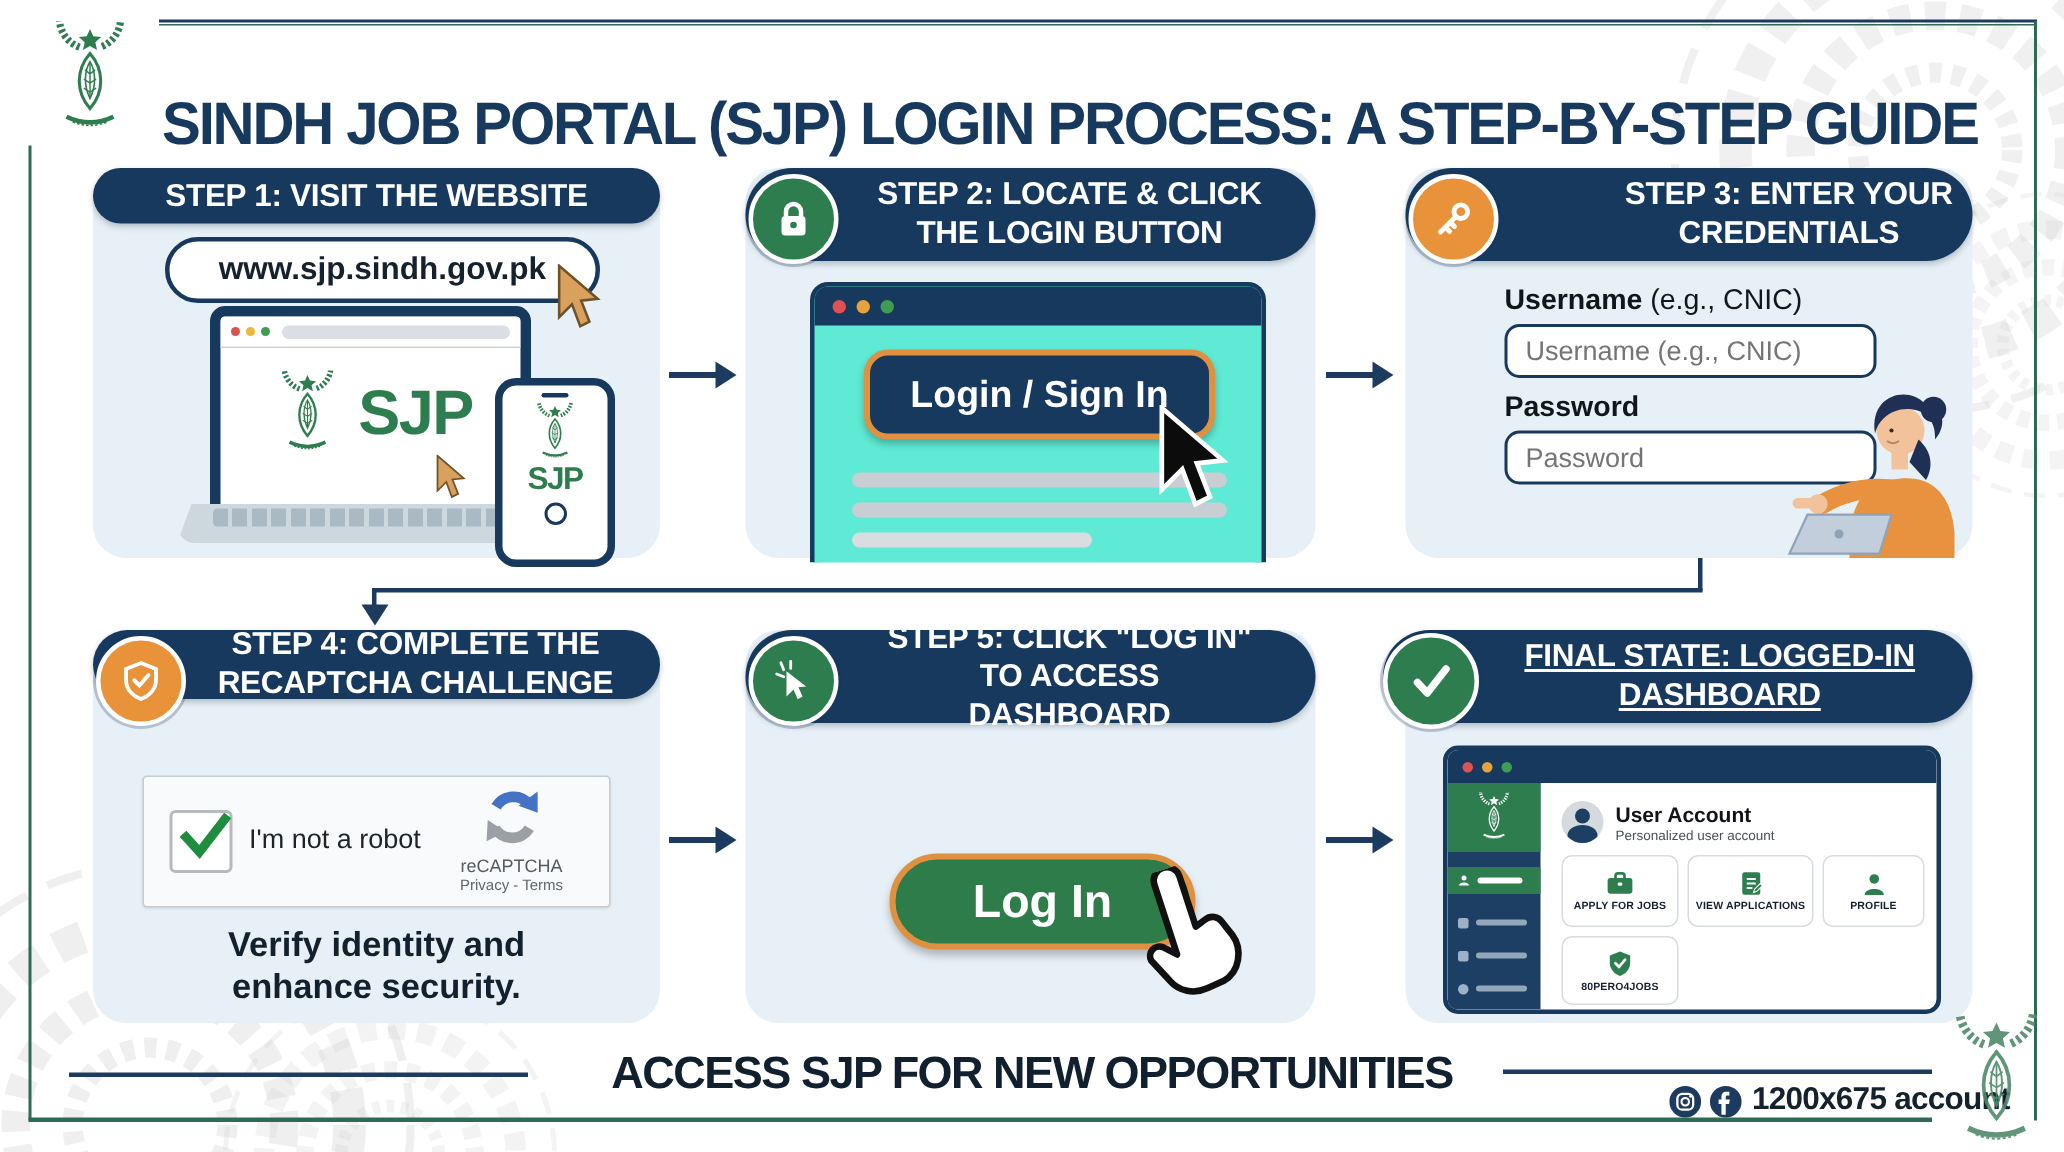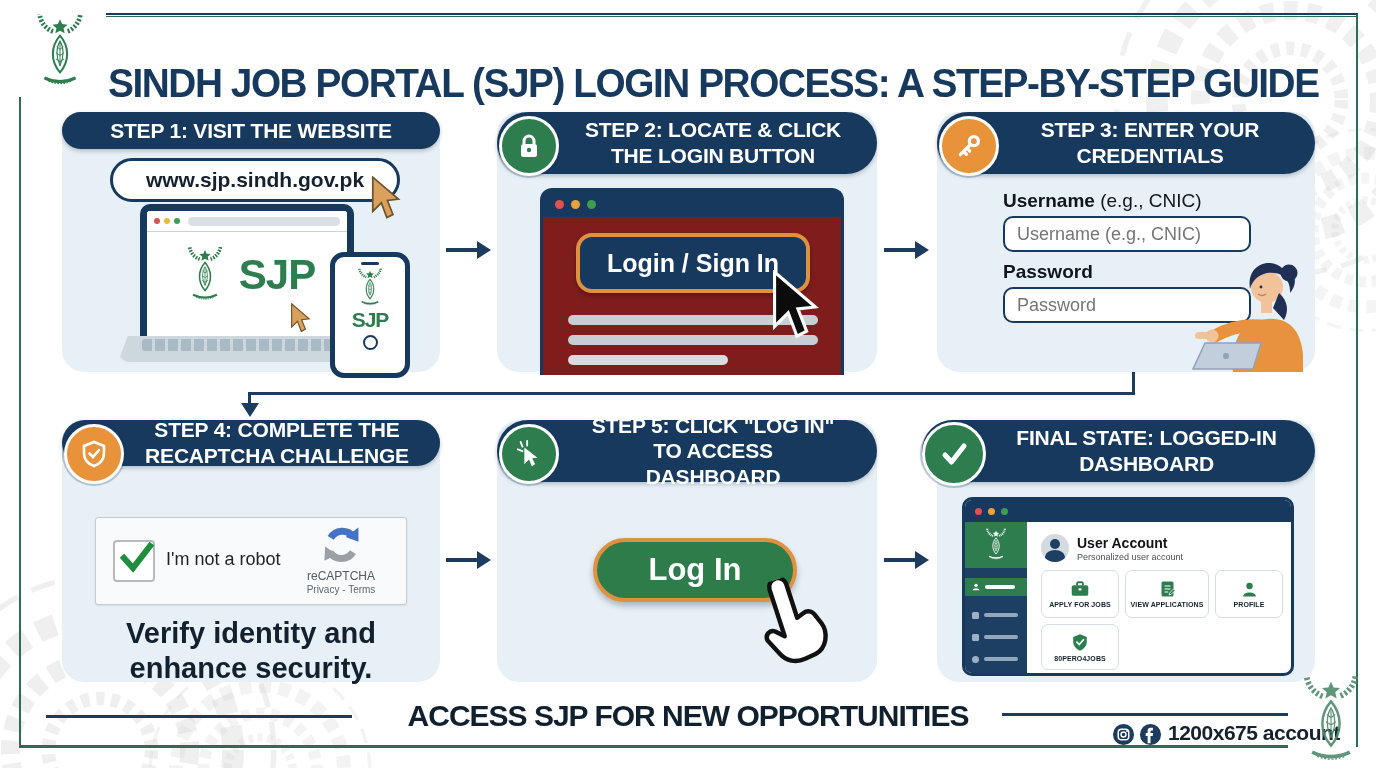--- a/index.html
+++ b/index.html
@@ -37,41 +37,41 @@
   .urlbar{flex:1;height:9px;background:#d9dfe4;border-radius:5px;margin-left:4px;}
   .sjp-row{display:flex;align-items:center;justify-content:center;gap:8px;height:86px;}
   .sjp-text{color:#2e7d4f;font-weight:bold;letter-spacing:-1px;}
   .laptop-base{position:absolute;background:#cdd7de;border-radius:4px 4px 12px 12px;
         clip-path:polygon(4% 0,96% 0,100% 100%,0 100%);}
   .keys{position:absolute;left:10%;right:10%;top:3px;height:12px;border-radius:3px;
         background:repeating-linear-gradient(90deg,#a9bac4 0 10px,#cdd7de 10px 13px);}
   .phone{position:absolute;background:#fff;border:5px solid #17395e;border-radius:14px;
         display:flex;flex-direction:column;align-items:center;}
   
-  .window{position:absolute;background:#7f1d1d;border:3px solid #17395e;border-bottom:none;border-radius:12px 12px 0 0;overflow:hidden;}
+  .window{position:absolute;background:#5eead4;border:3px solid #17395e;border-bottom:none;border-radius:12px 12px 0 0;overflow:hidden;}
   .winbar{height:26px;background:#17395e;display:flex;align-items:center;gap:7px;padding:0 12px;}
   .wdot{width:9px;height:9px;border-radius:50%;}
   .grayline{position:absolute;height:10px;border-radius:5px;background:#c9ced4;}
   .btn-navy{position:absolute;background:#17395e;border:4px solid #e0913f;border-radius:16px;
         display:flex;align-items:center;justify-content:center;color:#fff;font-weight:bold;box-shadow:0 3px 5px rgba(0,0,0,.25);}
   .btn-green{position:absolute;background:#2d7c4a;border:4px solid #e0913f;border-radius:999px;
-        display:flex;align-items:center;justify-content:center;color:#fff;font-weight:bold;box-shadow:0 4px 6px rgba(0,0,0,.25);}
+        display:flex;align-items:center;justify-content:center;color:#fff;font-weight:bold;box-shadow:0 4px 6px rgba(0,0,0,.25);margin-top:31px;}
   
   .fieldlabel{position:absolute;font-size:19px;color:#10161c;}
   .fieldlabel b{font-weight:bold;}
   .input{position:absolute;background:#fff;border:2.5px solid #17395e;border-radius:10px;
         font-size:18px;color:#76808a;padding:0 12px;font-family:"Liberation Sans",sans-serif;outline:none;box-sizing:border-box;}
   
   .recaptcha{position:absolute;background:#f8fafb;border:1.5px solid #c6cbcf;border-radius:3px;box-shadow:0 1px 2px rgba(0,0,0,.08);}
   .rc-check{position:absolute;left:17px;top:22px;width:38px;height:38px;background:#fff;border:2.5px solid #b7babd;border-radius:4px;}
   .rc-label{position:absolute;left:70px;top:31px;font-size:18px;color:#1f2328;}
   .rc-col{position:absolute;right:10px;top:8px;width:110px;text-align:center;}
   .rc-brand{font-size:12px;color:#555b61;margin-top:1px;}
   .rc-links{font-size:10px;color:#60666c;margin-top:1px;}
-  .caption{position:absolute;left:0;right:0;text-align:center;font-weight:bold;font-size:29px;color:#13202e;line-height:1.2;}
+  .caption{position:absolute;left:0;right:0;text-align:center;font-weight:bold;font-size:23px;color:#13202e;line-height:1.2;}
   .caption span{display:inline-block;max-width:250px;}
   
   .dash{position:absolute;background:#fff;border:3px solid #17395e;border-radius:10px;overflow:hidden;}
   .dashbar{height:22px;background:#17395e;display:flex;align-items:center;gap:6px;padding:0 10px;}
   .ddot{width:7px;height:7px;border-radius:50%;}
   .side{position:absolute;left:0;top:22px;bottom:0;width:62px;background:#1d3f63;}
   .side-green{height:46px;background:#2e7d4f;display:flex;align-items:center;justify-content:center;}
   .srow{position:absolute;left:0;right:0;height:18px;display:flex;align-items:center;gap:5px;padding-left:7px;box-sizing:border-box;}
   .srow .bar{height:4px;border-radius:2px;background:#93a7bb;width:34px;}
   .srow.active{background:#2e7d4f;}
@@ -217,21 +217,21 @@
       <div class="grayline" style="left:25px;top:164px;width:160px;background:#d9dde1;"></div>
     </div>
     <svg class="cursor" style="left:272px;top:158px;" width="50" height="70" viewBox="0 0 24 36">
       <use href="#cursor-arrow" fill="#0c0c0c" stroke="#fff" stroke-width="1.6"></use>
       </svg>
   </section>
 
   <div class="harrow" style="left:884px;top:248px;width:32px;"></div>
 
   <section class="panel" style="left:937px;top:112px;width:378px;height:260px;">
-    <div class="pill" style="height:62px;padding-left:48px;">
+    <div class="pill" style="height:62px;padding-left:48px;justify-content:flex-end;">
       <div class="badge orange" style="left:2px;top:4px;width:54px;height:54px;">
         <svg width="26" height="26" viewBox="0 0 24 24">
           <circle cx="16.5" cy="7.5" r="4.2" stroke="#fff" stroke-width="3" fill="none"></circle>
           <path d="M13.4,10.6 L4,20 M7,17 l2.6,2.6 M10,14 l2.6,2.6" stroke="#fff" stroke-width="3" fill="none" stroke-linecap="round"></path>
           </svg>
       </div>
       <span style="max-width:245px;">STEP 3: ENTER YOUR CREDENTIALS</span>
     </div>
     <div class="fieldlabel" style="left:66px;top:78px;">
       <b>Username</b><span> (e.g., CNIC)</span>
@@ -314,21 +314,21 @@
 
   <div class="harrow" style="left:884px;top:558px;width:32px;"></div>
 
   <section class="panel" style="left:937px;top:420px;width:378px;height:262px;">
     <div class="pill" style="left:-15px;height:62px;padding-left:56px;">
       <div class="badge green" style="left:0px;top:2px;width:58px;height:58px;">
         <svg width="30" height="28" viewBox="0 0 30 28">
           <path d="M6,15 L12.5,22 L25,6" stroke="#fff" stroke-width="5" fill="none" stroke-linecap="round" stroke-linejoin="round"></path>
           </svg>
       </div>
-      <span style="max-width:275px;">FINAL STATE: LOGGED-IN DASHBOARD</span>
+      <span style="max-width:275px;text-decoration:underline;">FINAL STATE: LOGGED-IN DASHBOARD</span>
     </div>
     <div class="dash" style="left:25px;top:77px;width:326px;height:173px;">
       <div class="dashbar">
         <div class="ddot" style="background:#e05252"></div>
         <div class="ddot" style="background:#e8a23a"></div>
         <div class="ddot" style="background:#3f9d53"></div>
       </div>
       <div class="side">
         <div class="side-green">
           <svg style="color:#fff" width="30" height="34" viewBox="0 0 100 100">

